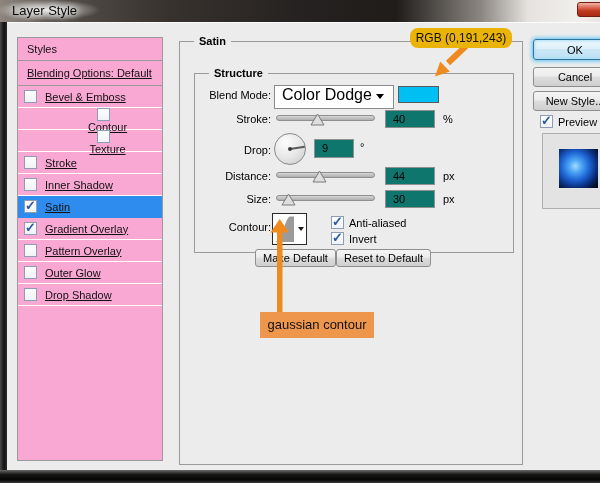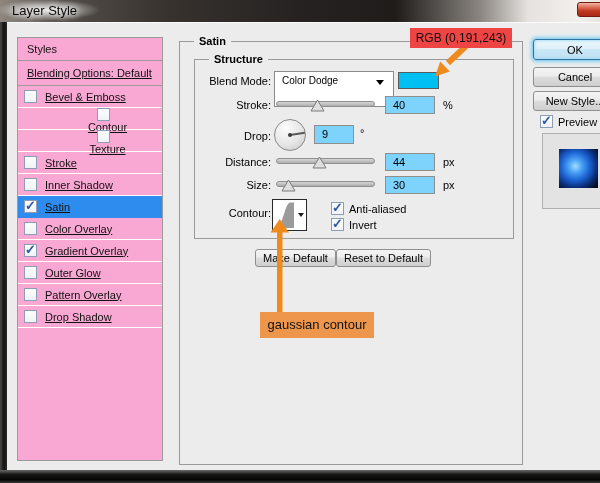--- a/index.html
+++ b/index.html
@@ -37,31 +37,31 @@
   
   .cb{position:relative;display:inline-block;width:13px;height:13px;border:1px solid #8e9cb5;
     background:linear-gradient(#fdfdfd,#f0f3f6);flex:0 0 13px;}
   .cb.checked::after{content:"\2713";position:absolute;left:0px;top:-3px;font-size:13px;font-weight:bold;color:#2b5aa5;}
 
   
   .groupbox{position:absolute;border:1px solid #9a9a9a;}
   .gb-label{position:absolute;top:-8px;left:14px;padding:0 5px;background:#ececec;font-size:11px;font-weight:bold;color:#000;line-height:14px;}
 
   .main-box{left:172px;top:18px;width:344px;height:424px;}
-  .structure-box{left:14px;top:17px;width:320px;height:180px;}
+  .structure-box{left:14px;top:31px;width:320px;height:180px;}
 
   .ctl-label{position:absolute;font-size:11px;color:#000;white-space:nowrap;}
   .lbl-col{left:0;width:76px;text-align:right;}
 
-  .dd{position:absolute;height:36px;background:#fff;border:1px solid #8b8b8b;font-size:10px;line-height:18px;padding-left:7px;color:#000;}
+  .dd{position:absolute;height:24px;background:#fff;border:1px solid #8b8b8b;font-size:16px;line-height:18px;padding-left:7px;color:#000;}
   .dd-arrow{position:absolute;right:9px;top:8px;width:0;height:0;border-left:4px solid transparent;border-right:4px solid transparent;border-top:5px solid #000;}
 
   .swatch{position:absolute;width:41px;height:17px;border:1px solid #5a5a5a;}
 
-  .num{position:absolute;width:50px;height:18px;background:#7dd3fc;border:1px solid #8f8f8f;font-size:11px;line-height:16px;padding-left:7px;color:#000;}
+  .num{position:absolute;width:50px;height:18px;background:#0f766e;border:1px solid #8f8f8f;font-size:11px;line-height:16px;padding-left:7px;color:#000;}
   .unit{position:absolute;font-size:11px;color:#000;}
 
   .track-wrap{position:absolute;width:99px;height:16px;}
   .track{position:absolute;left:0;top:5px;width:99px;height:6px;border-radius:3px;
     background:linear-gradient(#d6d6d6,#aeaeae);border:1px solid #8f8f8f;}
   .thumb{position:absolute;top:2px;width:15px;height:13px;}
 
   .dial{position:absolute;width:32px;height:32px;border-radius:50%;border:1px solid #8a8a8a;
     background:radial-gradient(circle at 35% 28%, #fcfcfc, #e6e6e6 55%, #c9c9c9 95%);}
   .dial-line{position:absolute;left:50%;top:50%;width:15px;height:2px;margin-top:-1px;background:#5a5a5a;transform-origin:0 50%;}
@@ -121,34 +121,30 @@
           </div>
           <div class="list-row">
             <span class="cb"></span>
             <span class="row-label">Inner Shadow</span>
           </div>
           <div class="list-row selected">
             <span class="cb checked"></span>
             <span class="row-label">Satin</span>
           </div>
           <div class="list-row">
-            <span class="cb"></span>
-            <span class="row-label">Color Overlay</span>
-          </div>
-          <div class="list-row">
             <span class="cb checked"></span>
             <span class="row-label">Gradient Overlay</span>
           </div>
           <div class="list-row">
             <span class="cb"></span>
+            <span class="row-label">Pattern Overlay</span>
+          </div>
+          <div class="list-row">
+            <span class="cb"></span>
             <span class="row-label">Outer Glow</span>
-          </div>
-          <div class="list-row">
-            <span class="cb"></span>
-            <span class="row-label">Pattern Overlay</span>
           </div>
           <div class="list-row">
             <span class="cb"></span>
             <span class="row-label">Drop Shadow</span>
           </div>
         </div>
     </div>
 
     <div class="groupbox main-box">
       <span class="gb-label">Satin</span>
@@ -237,16 +233,16 @@
 
   <div class="frame-left"></div>
   <div class="frame-bottom"></div>
 
   <svg class="arrows">
     <line class="arrow-stroke" x1="466" y1="46" x2="448" y2="63" stroke-width="6" stroke="#ee8a1e"></line>
     <polygon class="arrow-shape" points="435,76.5 449.8,71.5 440.2,61.5" fill="#ee8a1e"></polygon>
     <rect class="arrow-shape" x="277" y="230" width="5.5" height="82" fill="#ee8a1e"></rect>
     <polygon class="arrow-shape" points="279.7,219 270.5,232.5 289,232.5" fill="#ee8a1e"></polygon>
   </svg>
-  <div class="ann-label ann-rgb" style="background: #ef4444;">RGB (0,191,243)</div>
+  <div class="ann-label ann-rgb" style="background: #eab308; border-radius: 8px;">RGB (0,191,243)</div>
   <div class="ann-label ann-contour" style="background: rgb(239, 150, 77);">gaussian contour</div>
 
 </div>
 
 </body></html>

